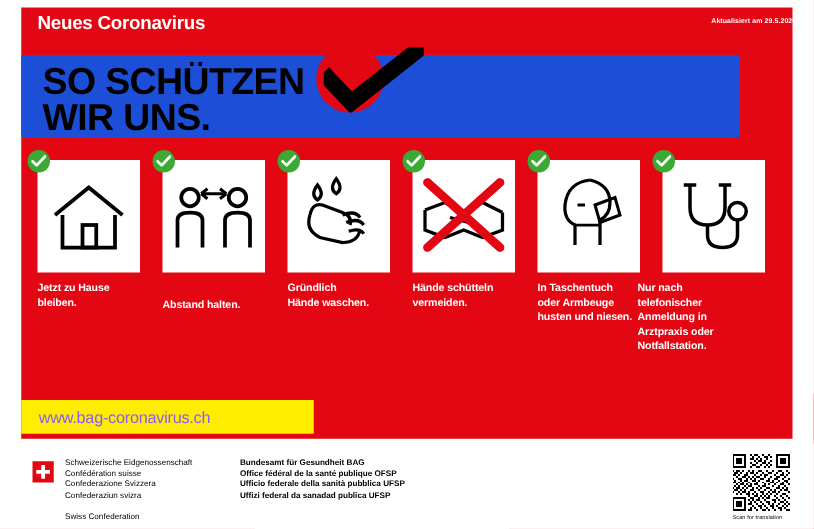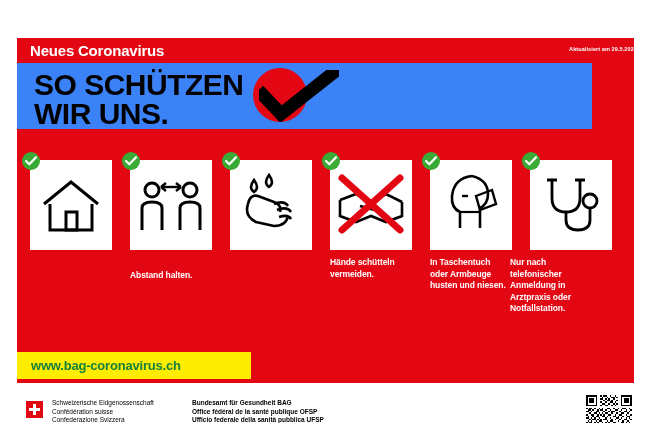--- a/index.html
+++ b/index.html
@@ -11,21 +11,20 @@
     height: 423px;
     background: #ffffff;
     font-family: "Liberation Sans", sans-serif;
     overflow: hidden;
   }
   .poster {
     position: relative;
     width: 651px;
     height: 315px;
     background: #ffffff;
-    margin-top: 32px;
   }
   .red-panel {
     position: absolute;
     left: 17px;
     top: 6px;
     width: 617px;
     height: 345px;
     background: #e30613;
   }
   .headline-small {
@@ -42,24 +41,24 @@
     right: 14px;
     top: 14px;
     color: #ffffff;
     font-size: 5.5px;
     font-weight: bold;
     letter-spacing: 0.1px;
   }
   .yellow-band {
     position: absolute;
     left: 17px;
-    top: 31px;
+    top: 44px;
     width: 575px;
     height: 66px;
-    background: #3b82f6;
+    background: #1d4ed8;
   }
   .yellow-band .title-line1,
   .yellow-band .title-line2 {
     position: absolute;
     left: 17px;
     color: #000000;
     font-weight: bold;
     font-size: 30px;
     letter-spacing: -0.5px;
     line-height: 30px;
@@ -142,23 +141,23 @@
     top: 320px;
     width: 234px;
     height: 27px;
     background: #ffed00;
     display: flex;
     align-items: center;
     padding-left: 14px;
     box-sizing: border-box;
   }
   .url-pill span {
-    color: #15803d;
+    color: #8b5cf6;
     font-size: 13px;
-    font-weight: bold;
+    font-weight: normal;
     letter-spacing: -0.2px;
     text-align: center;
   }
 
   .footer {
     position: absolute;
     left: 0;
     top: 355px;
     width: 651px;
     height: 68px;
@@ -339,21 +338,23 @@
       <svg width="82" height="90" viewBox="0 0 82 90">
         <path d="M22 20 L22 38 Q22 52 36 52 Q50 52 50 38 L50 20" fill="none" stroke="#000000" stroke-width="2.8"></path>
         <path d="M17 20 L27 20 M45 20 L55 20" stroke="#000000" stroke-width="2.8"></path>
         <path d="M36 52 L36 60 Q36 70 48 70 Q60 70 60 60 L60 48" fill="none" stroke="#000000" stroke-width="2.8"></path>
         <circle cx="60" cy="41" r="7" fill="none" stroke="#000000" stroke-width="2.8"></circle>
       </svg>
     </div>
 
   </div>
 
+  <div class="caption" style="left:30px; top:225px;">Jetzt zu Hause<br>bleiben.</div>
   <div class="caption" style="left:130px; top:238px;">Abstand halten.</div>
+  <div class="caption" style="left:230px; top:225px;">Gründlich<br>Hände waschen.</div>
   <div class="caption" style="left:430px; top:225px;">In Taschentuch<br>oder Armbeuge<br>husten und niesen.</div>
   <div class="caption" style="left:330px; top:225px;">Hände schütteln<br>vermeiden.</div>
   <div class="caption" style="left:510px; top:225px;">Nur nach<br>telefonischer<br>Anmeldung in<br>Arztpraxis oder<br>Notfallstation.</div>
 
   <div class="side-code">10.5.2020</div>
 
   <div class="url-pill">
     <span>www.bag-coronavirus.ch</span>
   </div>
 

